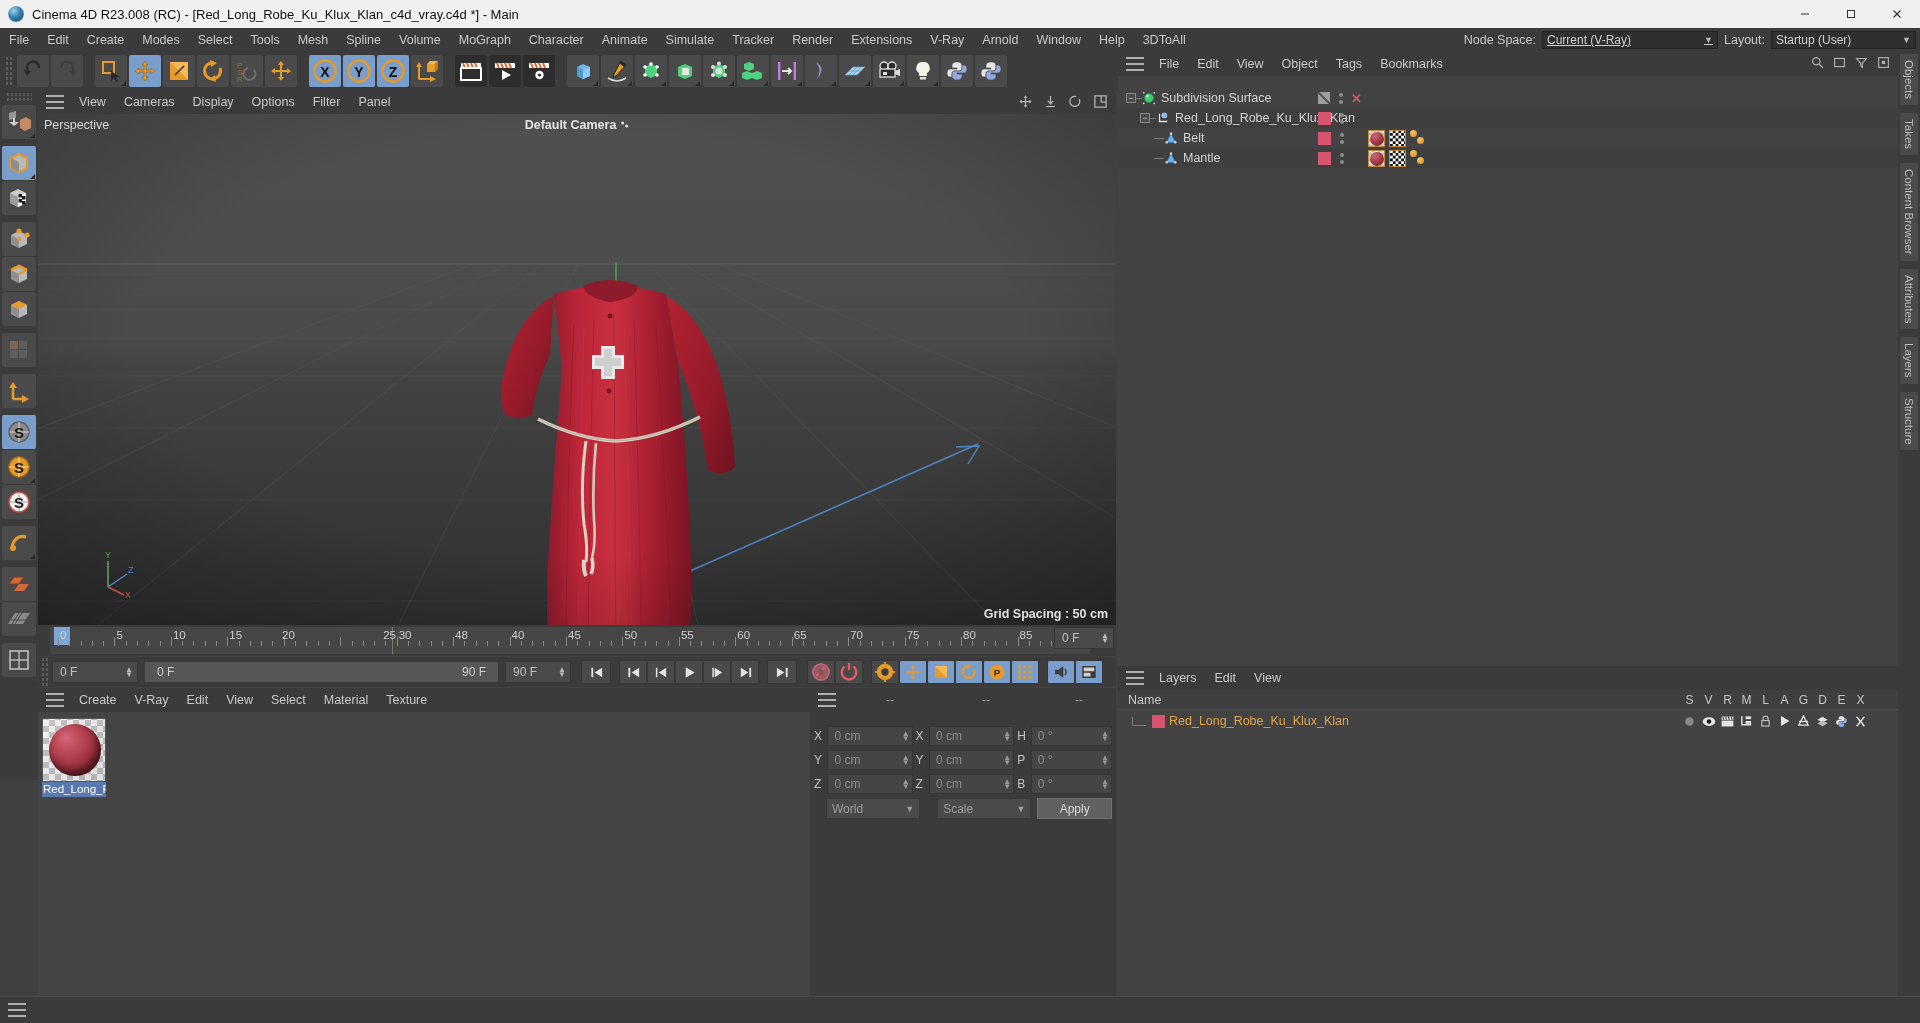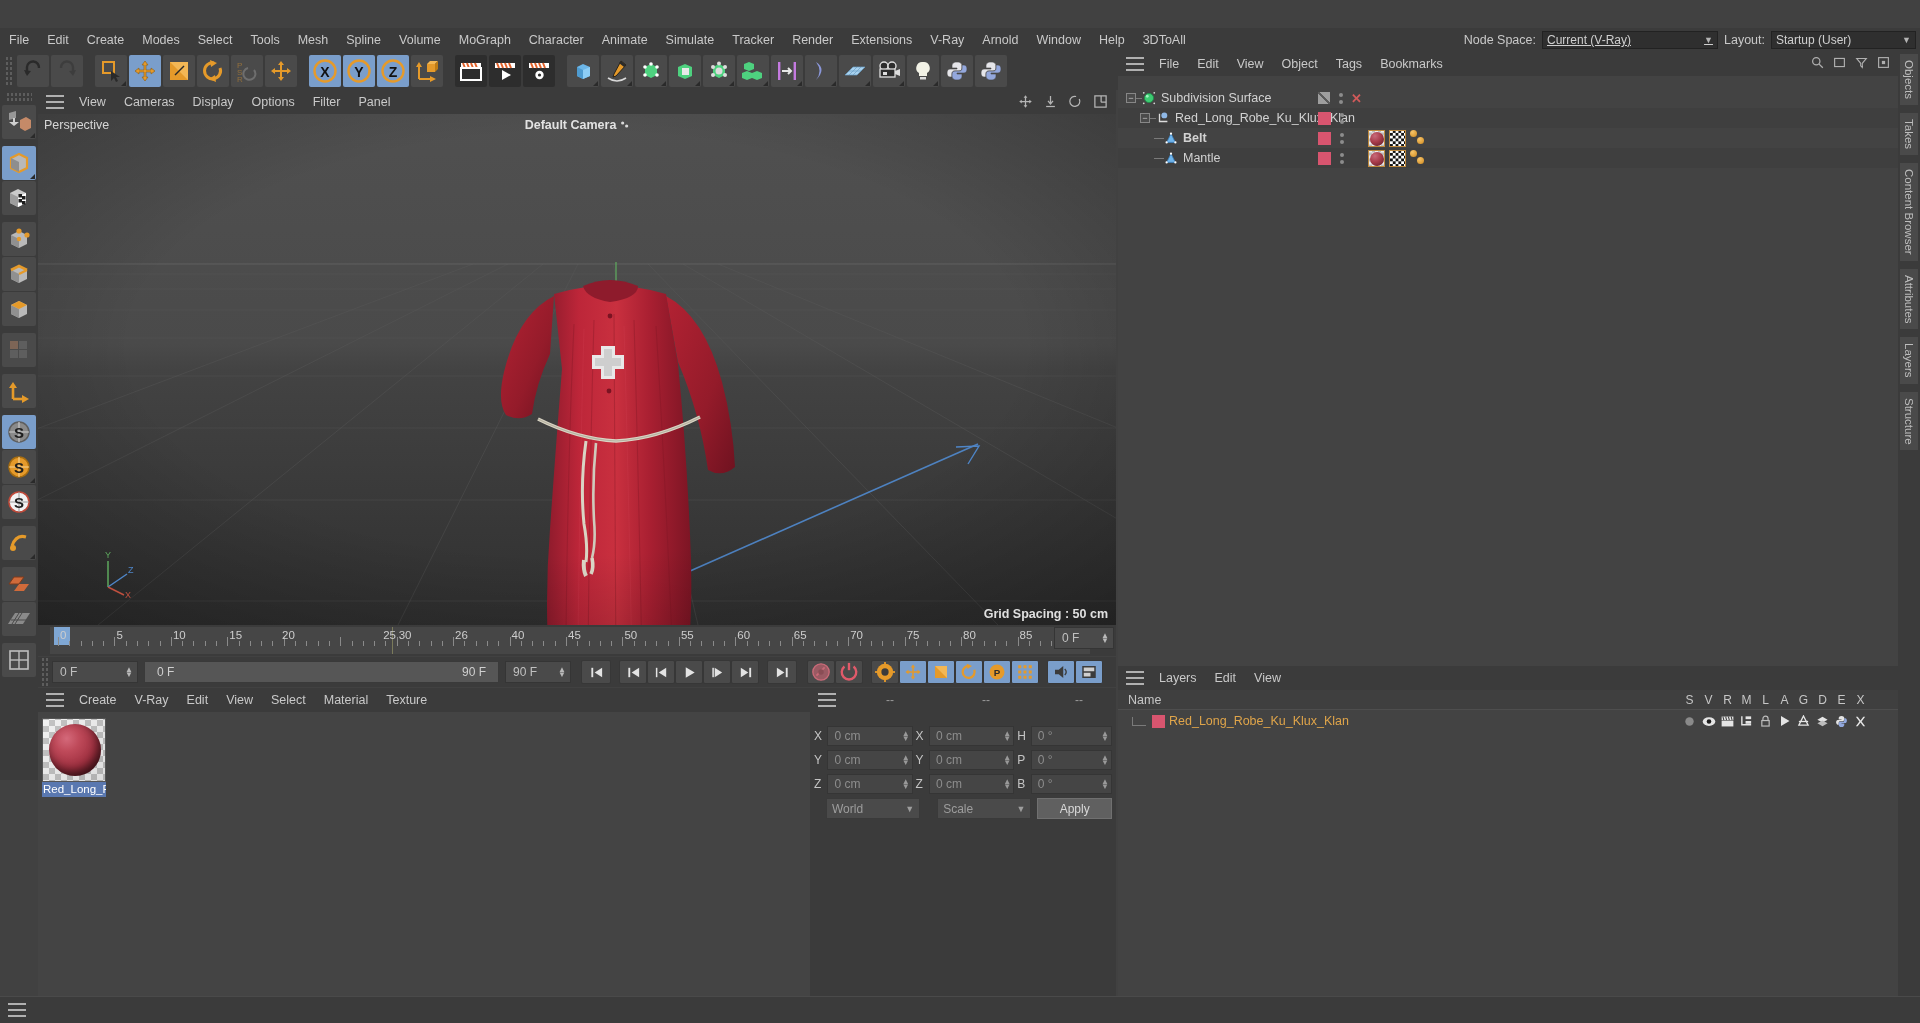--- a/index.html
+++ b/index.html
@@ -197,20 +197,42 @@
   .statusbar .hamb{margin-left:8px;}
   .status-text{font-size:12.5px;color:#cfcfcf;white-space:nowrap;}
 
   .robe-wrap{position:absolute;left:0;top:0;width:1078px;height:511px;}
 </style>
 </head>
 <body>
 
 <div class="app">
 
+  <div class="titlebar">
+    <div class="tb-icon"></div>
+    <div class="tb-title">Cinema 4D R23.008 (RC) - [Red_Long_Robe_Ku_Klux_Klan_c4d_vray.c4d *] - Main</div>
+    <div class="tb-btns">
+      <div class="tb-btn">
+        <svg width="12" height="12" viewBox="0 0 12 12">
+            <line x1="2" y1="6" x2="10" y2="6" stroke="#333" stroke-width="1"></line>
+          </svg>
+      </div>
+      <div class="tb-btn">
+        <svg width="12" height="12" viewBox="0 0 12 12">
+            <rect x="2.5" y="2.5" width="7" height="7" fill="none" stroke="#333" stroke-width="1"></rect>
+          </svg>
+      </div>
+      <div class="tb-btn close">
+        <svg width="12" height="12" viewBox="0 0 12 12">
+            <line x1="2.5" y1="2.5" x2="9.5" y2="9.5" stroke="#333" stroke-width="1.1"></line>
+            <line x1="9.5" y1="2.5" x2="2.5" y2="9.5" stroke="#333" stroke-width="1.1"></line>
+          </svg>
+      </div>
+    </div>
+  </div>
 
   <div class="menubar">
     <div class="menu-item">File</div>
     <div class="menu-item">Edit</div>
     <div class="menu-item">Create</div>
     <div class="menu-item">Modes</div>
     <div class="menu-item">Select</div>
     <div class="menu-item">Tools</div>
     <div class="menu-item">Mesh</div>
     <div class="menu-item">Spline</div>
@@ -855,21 +877,21 @@
           <div class="tl-tick" style="left: 1001.42px; height: 5px;"></div>
           <div class="tl-tick" style="left: 1012.71px; height: 5px;"></div>
           <div class="tl-tick" style="left: 1024px; height: 9px;"></div>
           <div class="tl-num" style="left: 8px;">0</div>
           <div class="tl-num" style="left: 64.4444px;">5</div>
           <div class="tl-num" style="left: 120.889px;">10</div>
           <div class="tl-num" style="left: 177.333px;">15</div>
           <div class="tl-num" style="left: 230px;">20</div>
           <div class="tl-num" style="left: 290.222px; margin-left: 41px;">25</div>
           <div class="tl-num" style="left: 346.667px;">30</div>
-          <div class="tl-num" style="left: 403.111px;">26</div>
+          <div class="tl-num" style="left: 403.111px;">48</div>
           <div class="tl-num" style="left: 459.556px;">40</div>
           <div class="tl-num" style="left: 516px;">45</div>
           <div class="tl-num" style="left: 572.444px;">50</div>
           <div class="tl-num" style="left: 628.889px;">55</div>
           <div class="tl-num" style="left: 685.333px;">60</div>
           <div class="tl-num" style="left: 741.778px;">65</div>
           <div class="tl-num" style="left: 798.222px;">70</div>
           <div class="tl-num" style="left: 854.667px;">75</div>
           <div class="tl-num" style="left: 911.111px;">80</div>
           <div class="tl-num" style="left: 967.556px;">85</div>
@@ -1246,21 +1268,21 @@
         <div class="om-right" style="left:200px;">
           <div class="om-swatch"></div>
           <div class="om-dots">
               <i></i>
               <i></i>
             </div>
         </div>
       </div>
 
       <div class="om-row">
-        <div class="tree" style="padding-left:36px;font-weight:bold;">
+        <div class="tree" style="padding-left:36px;">
           <div class="om-dash" style="width:10px;"></div>
           <svg width="14" height="14" viewBox="0 0 16 16">
             <path d="M8 3 L13 13 L3 13 Z" fill="#6fb4ea" stroke="#3d7fbc" stroke-width="0.9"></path>
             <circle cx="8" cy="3" r="1.3" fill="#fff"></circle>
               <circle cx="13" cy="13" r="1.3" fill="#fff"></circle>
               <circle cx="3" cy="13" r="1.3" fill="#fff"></circle>
           </svg>
           <span class="om-name">Belt</span>
         </div>
         <div class="om-right" style="left:200px;">

